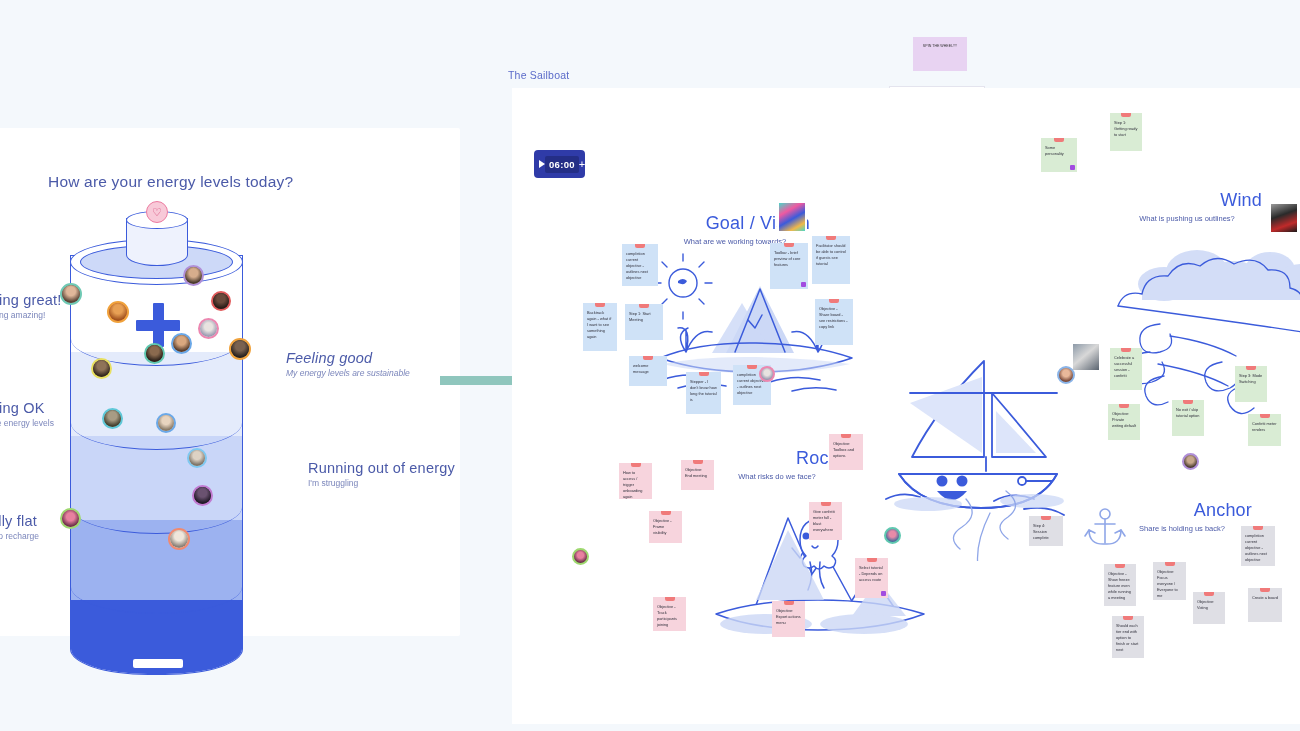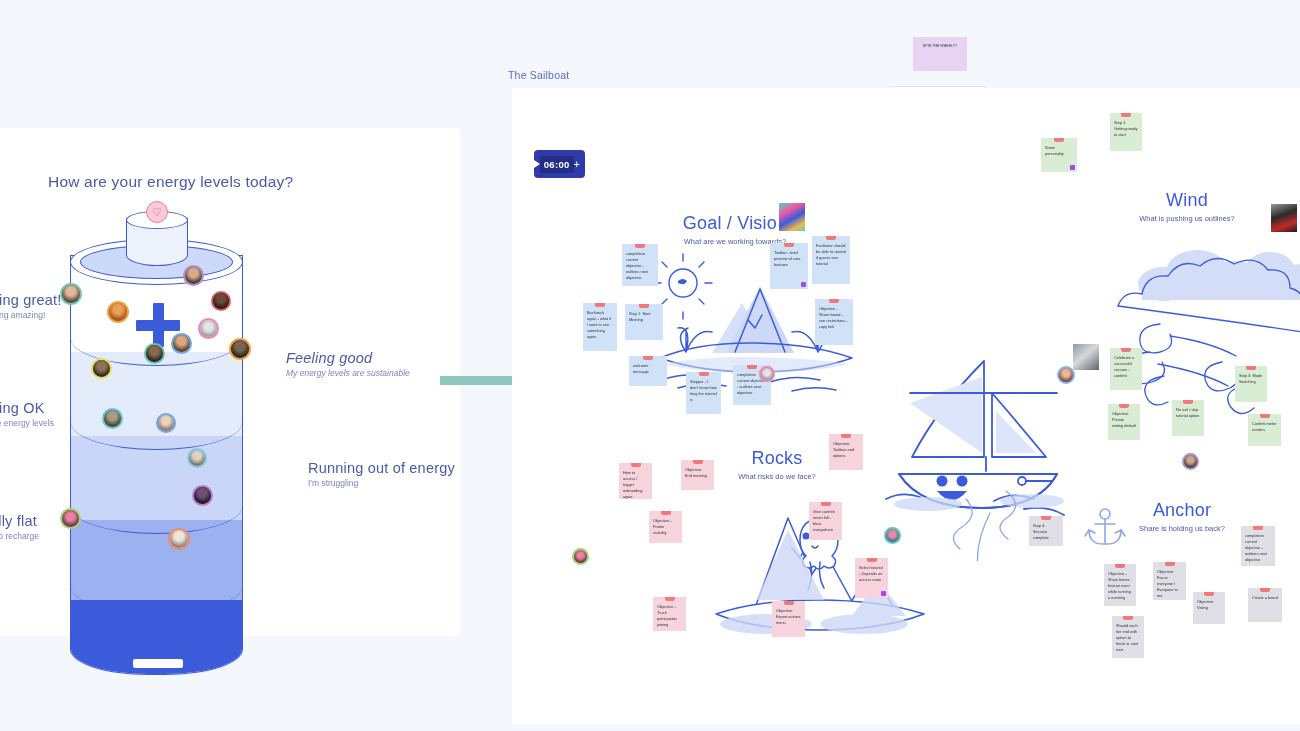--- a/index.html
+++ b/index.html
@@ -96,21 +96,21 @@
   }
   #board-canvas{
     position:absolute;left:8px;top:46px;width:822px;height:636px;
     background:#ffffff;overflow:hidden;
   }
 
   
   #timer{
     position:absolute;left:22px;top:62px;width:51px;height:28px;
     background:#2f3ba8;border-radius:4px;display:flex;align-items:center;
-    justify-content:flex-end;padding:0 5px;box-sizing:border-box;
+    justify-content:space-between;padding:0 5px;box-sizing:border-box;
   }
   #timer .ply{width:0;height:0;border-top:4px solid transparent;
     border-bottom:4px solid transparent;border-left:6px solid #ffffff;}
   #timer .val{background:#242e86;color:#fff;font-size:9.5px;font-weight:bold;
     padding:3px 4px;border-radius:2px;letter-spacing:.3px;}
   #timer .pls{color:#fff;font-size:11px;line-height:1;}
 
   
   #spin-note{
     position:absolute;left:409px;top:-5px;width:54px;height:34px;
@@ -130,21 +130,21 @@
   #wheel-ptr{position:absolute;left:84px;top:31px;width:0;height:0;
     border-top:6px solid transparent;border-bottom:6px solid transparent;
     border-right:9px solid #1c3668;}
   .wseg-lbl{position:absolute;font-size:4.2px;color:#fff;font-weight:bold;
     white-space:nowrap;transform-origin:left center;}
   .wfoot{position:absolute;bottom:4px;width:18px;height:7px;background:#eeeef4;
     font-size:2.4px;color:#666;text-align:center;line-height:3.4px;padding-top:1px;box-sizing:border-box;}
 
   
   .sec-h{position:absolute;color:#3b5bdb;white-space:nowrap;}
-  .sec-h .hh{font-size:18px;letter-spacing:.2px;}
+  .sec-h .hh{font-size:18px;letter-spacing:.2px;text-align:right;}
   .sec-h .hq{font-size:7.5px;color:#4b5aa8;margin-top:3px;}
 
   
   .note{
     position:absolute;box-sizing:border-box;
     padding:7px 4px 3px 4px;
     font-size:3.9px;line-height:1.55;color:#2f2f3a;
     overflow:hidden;word-break:break-word;
   }
   .note .pin{

